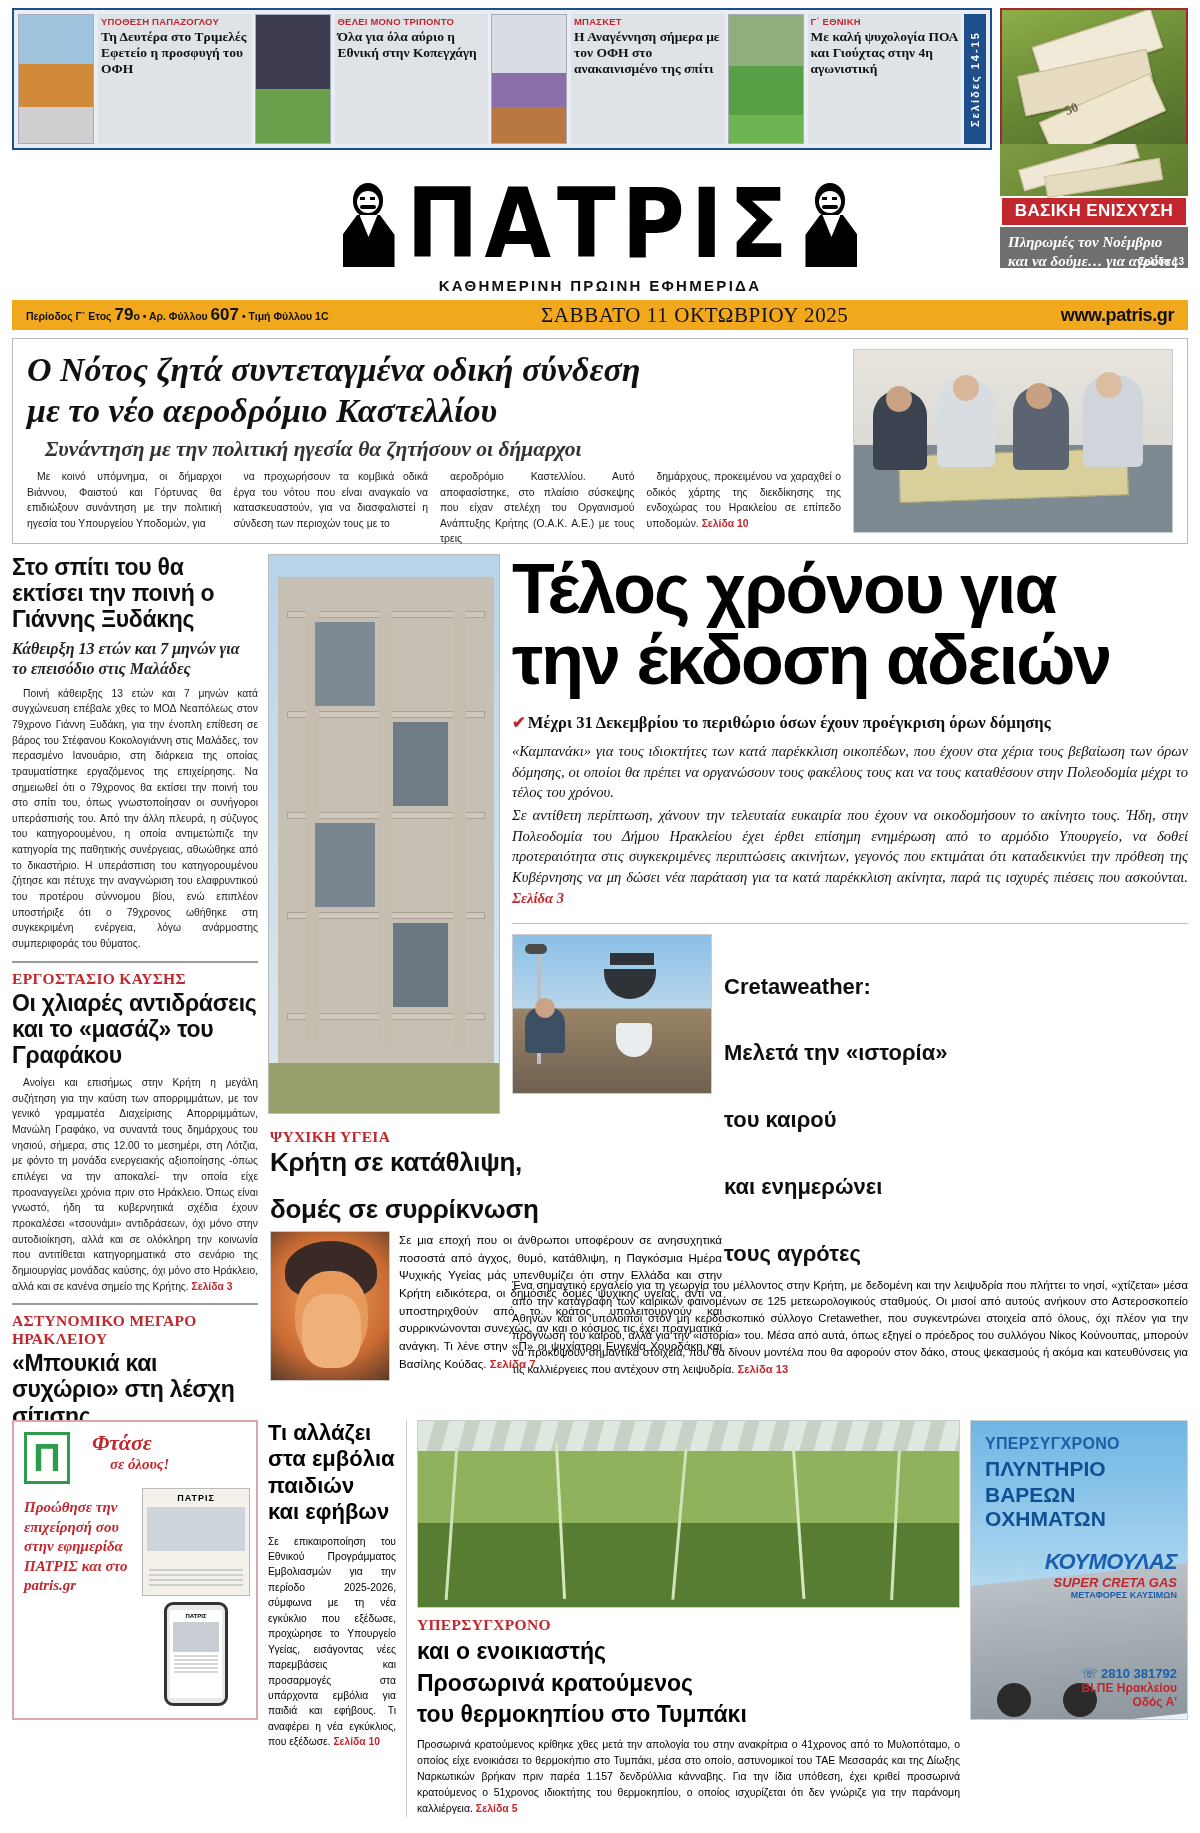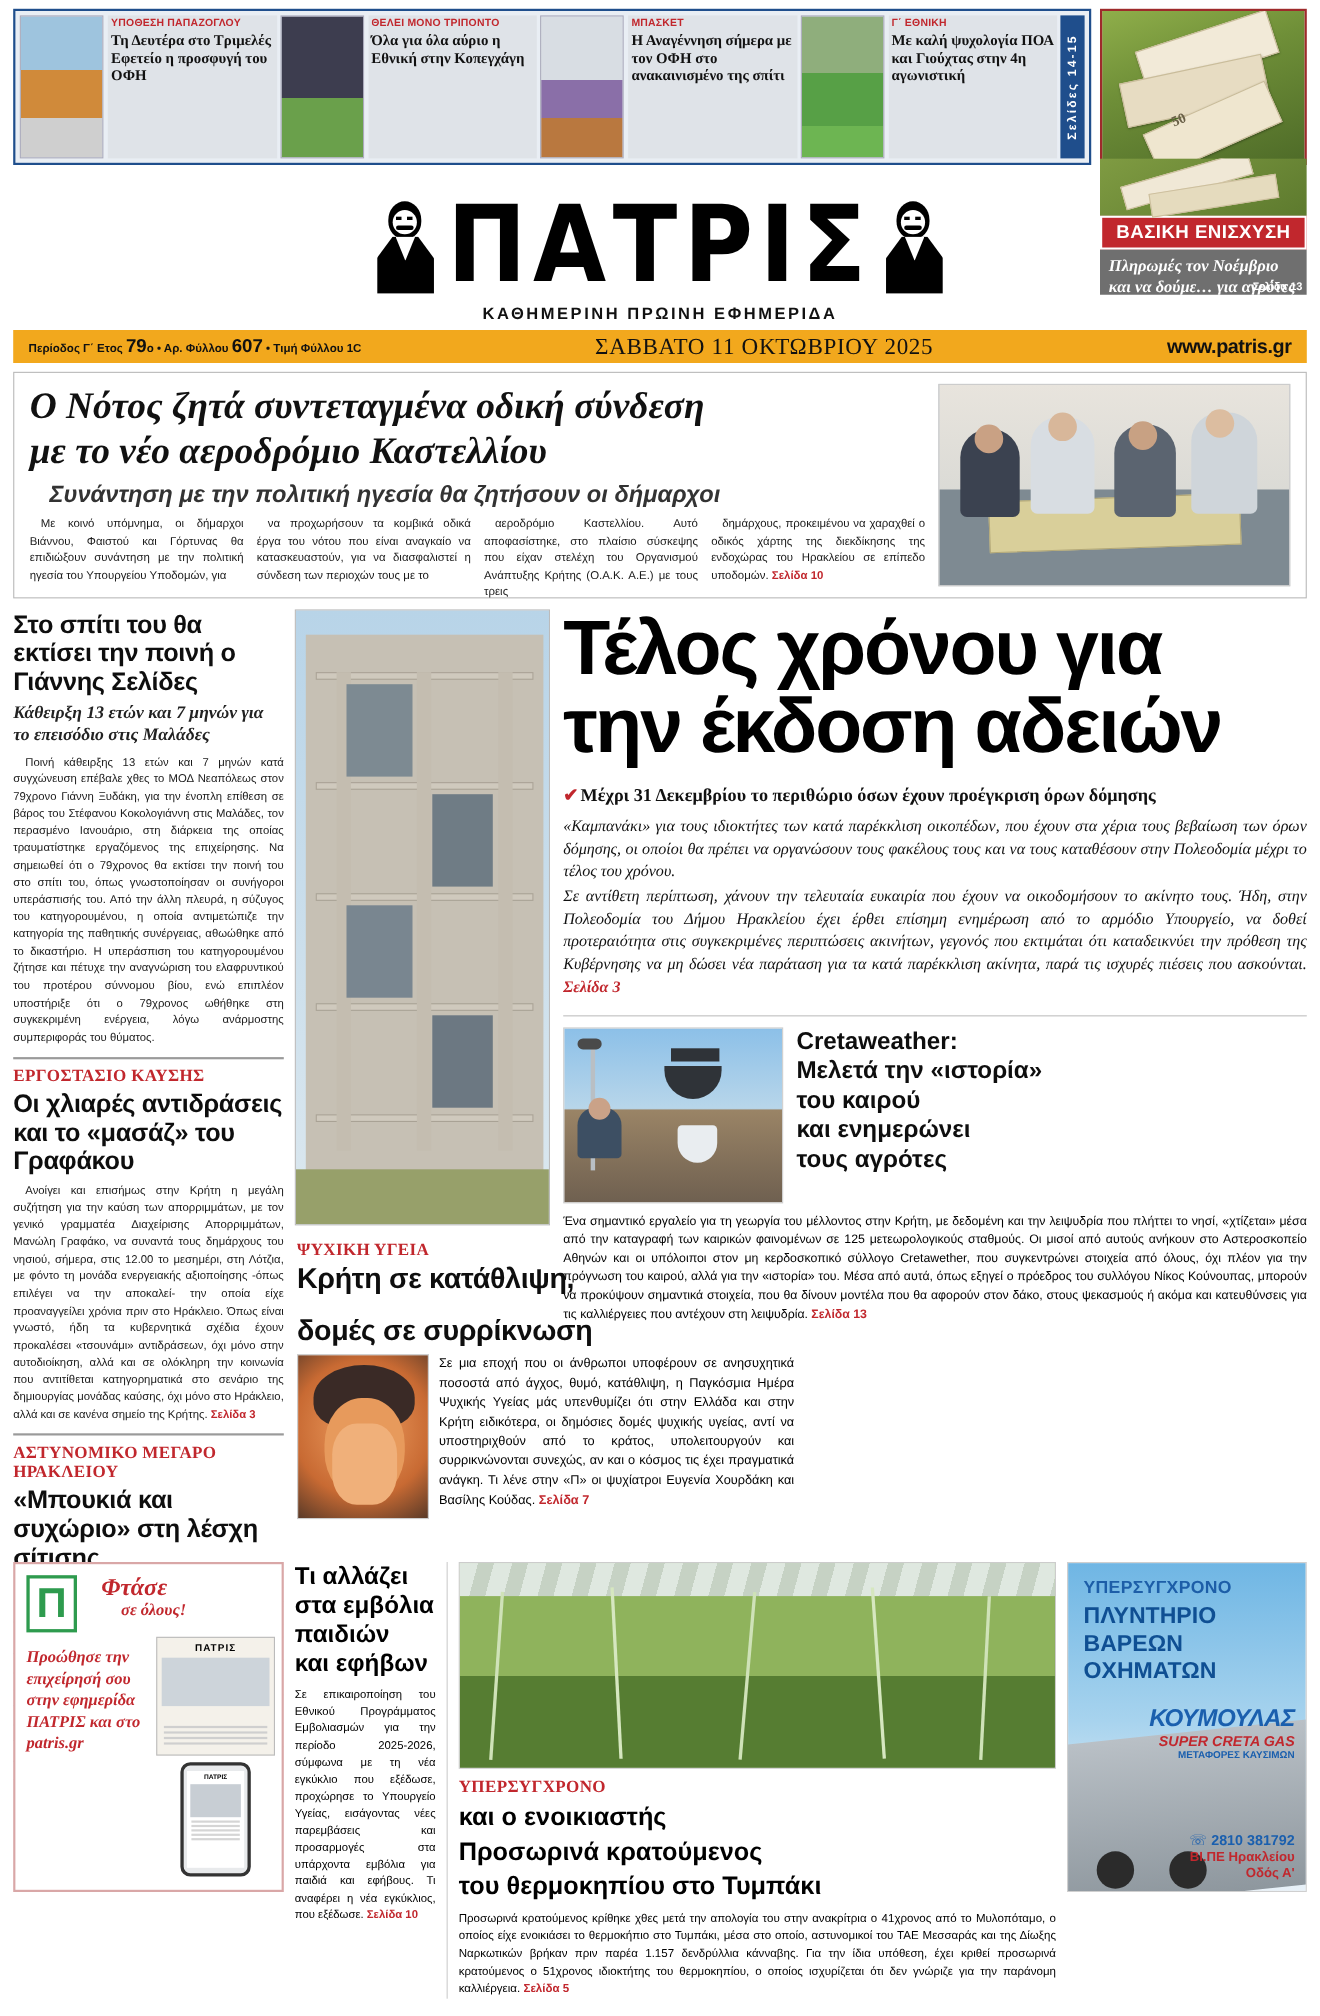--- a/index.html
+++ b/index.html
@@ -219,21 +219,21 @@
   .lead-left { flex: 1 1 auto; min-width: 0; }
   .lead-h1 {
     font-family: "Liberation Serif","DejaVu Serif",serif;
     font-style: italic;
     font-weight: 700;
     font-size: 34px;
     line-height: 1.22;
     color: #111;
   }
   .lead-h2 {
-    font-family: Liberation Sans, sans-serif;
+    font-family: Liberation Serif, serif;
     font-style: italic;
     font-weight: 700;
     font-size: 21.5px;
     color: #333;
     margin-top: 5px;
     margin-bottom: 7px;
     padding-left: 18px;
   }
   .lead-cols { display: flex; gap: 12px; }
   .lead-cols p {
@@ -351,21 +351,21 @@
     flex: 0 0 120px; height: 150px;
     border: 1px solid #ccc; overflow:hidden; position:relative;
     background: radial-gradient(circle at 50% 45%, #f0a062, #c86a33 62%, #5a3a28 100%);
   }
   .psy-txt { flex: 1 1 auto; font-size: 11.6px; line-height: 1.52; text-align: justify; }
 
   .cw { display:flex; gap: 12px; }
   .cw-photo { flex: 0 0 200px; height: 160px; border:1px solid #ccc; overflow:hidden; position:relative;
               background: linear-gradient(#8cc0e8 0%, #b8d6ea 46%, #9a8466 47%, #6f6050 100%); }
   .cw-head { flex: 1 1 auto; }
-  .cw-title { font-size: 22px; font-weight: 700; line-height: 1.22; color:#0e0e0e; }
+  .cw-title { font-size: 22px; font-weight: 700; line-height: 1.22; color:#0e0e0e;margin-top:40px; }
   .cw-body { font-size: 11.2px; line-height: 1.5; text-align: justify; margin-top: 9px; }
   .b3-ad   { flex: 0 0 246px; }
   .b3-vac  { flex: 0 0 128px; }
   .b3-mid  { flex: 1 1 auto; min-width: 0; }
   .b3-ad2  { flex: 0 0 218px; }
 
   .promo {
     border: 2px solid #d9a7a7;
     height: 300px;
     position: relative;
@@ -568,21 +568,21 @@
       <div class="blob" style="left:54%;top:18%;width:26px;height:26px;background:#c8a183;"></div>
       <div class="blob" style="left:76%;top:12%;width:26px;height:26px;background:#dcbda0;"></div>
     </div>
   </div>
 
   <div class="main">
 
     <div class="col-left">
 
       <div>
-        <div class="hl">Στο σπίτι του θα εκτίσει την ποινή ο Γιάννης Σελίδες</div>
+        <div class="hl">Στο σπίτι του θα εκτίσει την ποινή ο Γιάννης Ξυδάκης</div>
         <div class="sub-it">Κάθειρξη 13 ετών και 7 μηνών για το επεισόδιο στις Μαλάδες</div>
         <div class="body-txt idt">Ποινή κάθειρξης 13 ετών και 7 μηνών κατά συγχώνευση επέβαλε χθες το ΜΟΔ Νεαπόλεως στον 79χρονο Γιάννη Ξυδάκη, για την ένοπλη επίθεση σε βάρος του Στέφανου Κοκολογιάννη στις Μαλάδες, τον περασμένο Ιανουάριο, στη διάρκεια της οποίας τραυματίστηκε εργαζόμενος της επιχείρησης. Να σημειωθεί ότι ο 79χρονος θα εκτίσει την ποινή του στο σπίτι του, όπως γνωστοποίησαν οι συνήγοροι υπεράσπισής του. Από την άλλη πλευρά, η σύζυγος του κατηγορουμένου, η οποία αντιμετώπιζε την κατηγορία της παθητικής συνέργειας, αθωώθηκε από το δικαστήριο. Η υπεράσπιση του κατηγορουμένου ζήτησε και πέτυχε την αναγνώριση του ελαφρυντικού του προτέρου σύννομου βίου, ενώ επιπλέον υποστήριξε ότι ο 79χρονος ωθήθηκε στη συγκεκριμένη ενέργεια, λόγω ανάρμοστης συμπεριφοράς του θύματος.</div>
       </div>
 
       <div class="rule"></div>
 
       <div>
         <div class="kicker">ΕΡΓΟΣΤΑΣΙΟ ΚΑΥΣΗΣ</div>
         <div class="hl">Οι χλιαρές αντιδράσεις και το «μασάζ» του Γραφάκου</div>
         <div class="body-txt idt">

